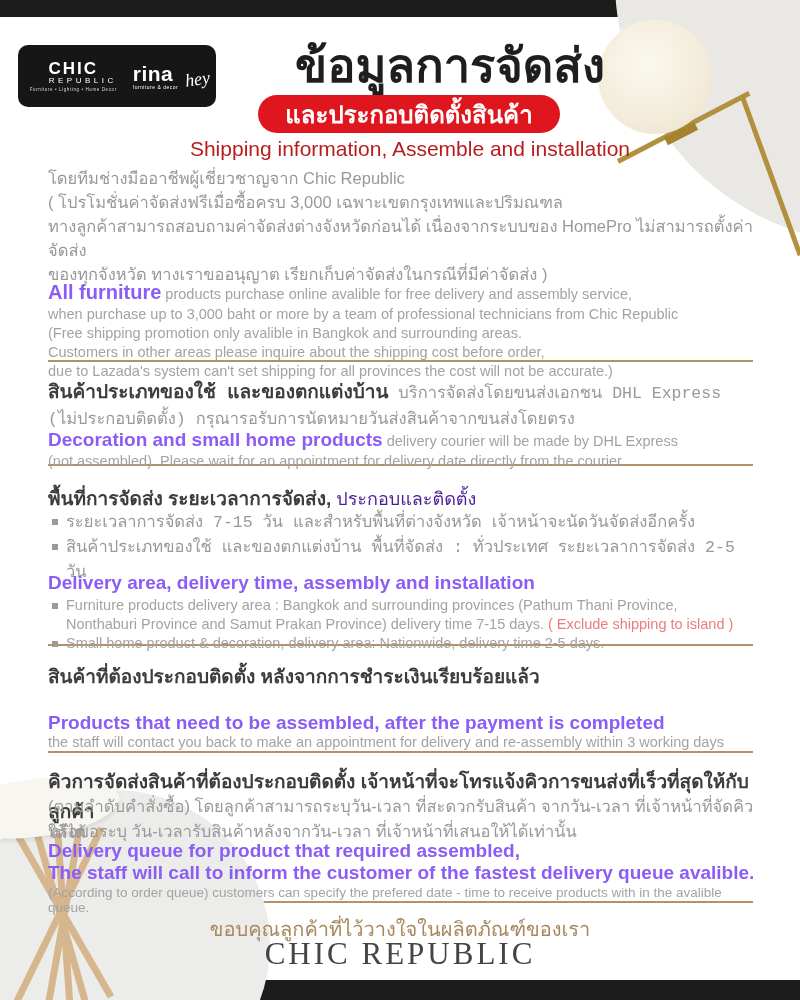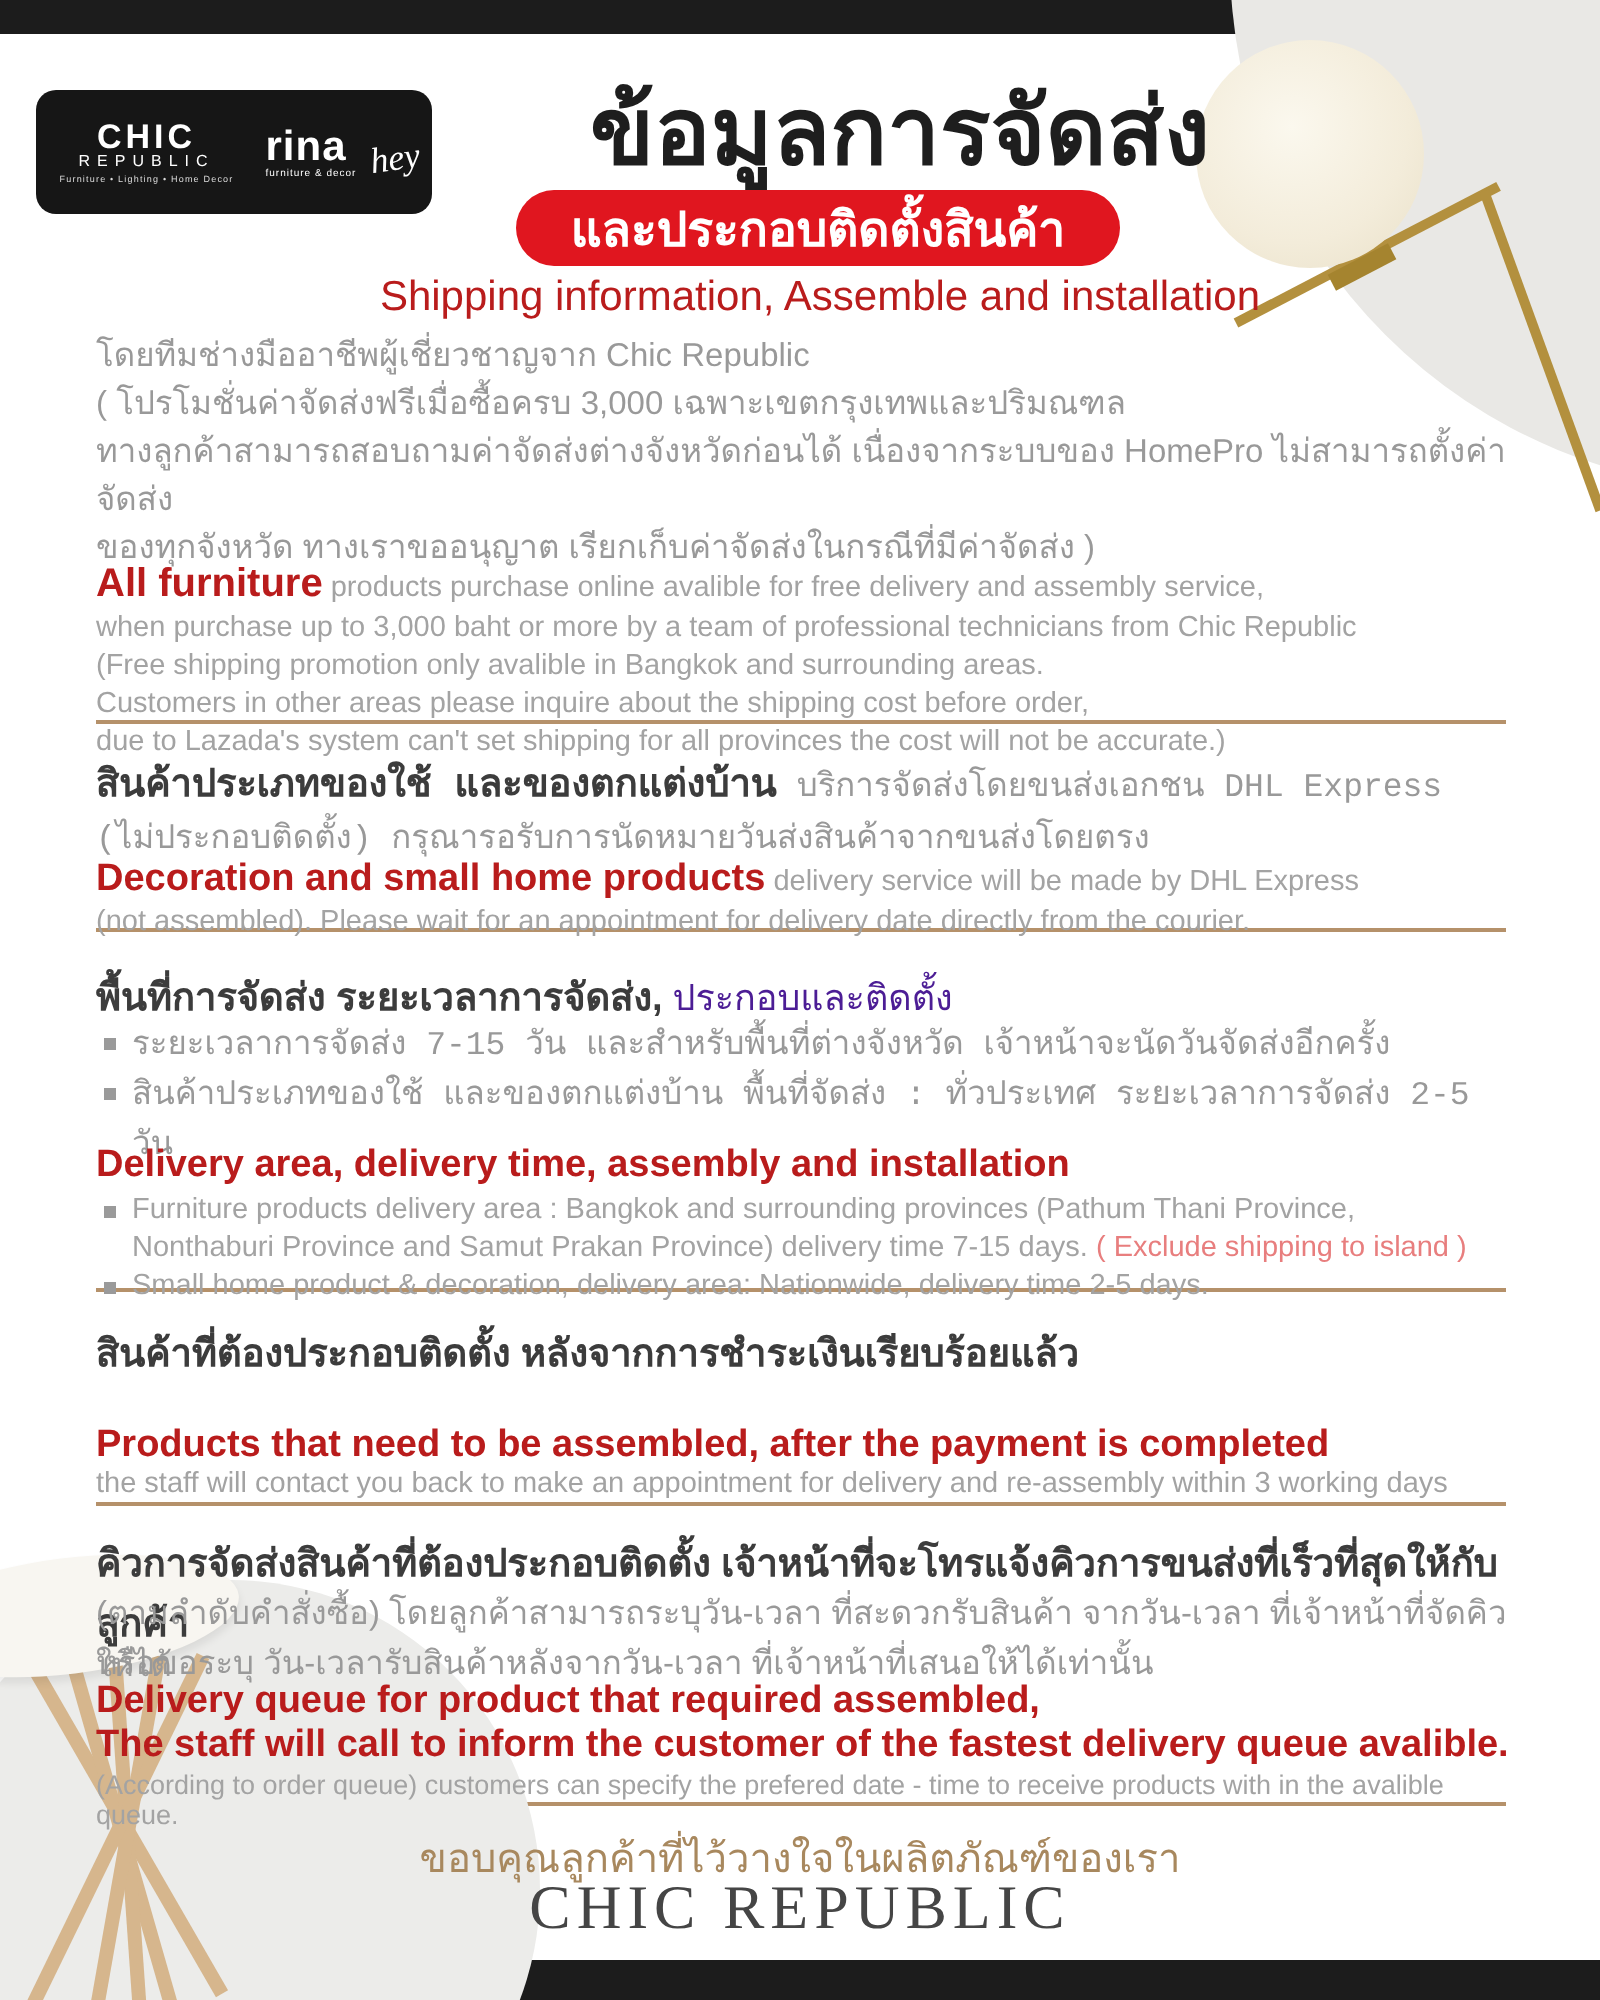--- a/index.html
+++ b/index.html
@@ -24,42 +24,42 @@
   .rod-b { left:742px; top:93px;  width:170px; transform:rotate(70deg); }
   .rod-joint { left:664px; top:129px; width:34px; height:9px; background:#a5842f;
                transform:rotate(-27.5deg); z-index:3; }
 
   
   .logo-box { left:18px; top:45px; width:198px; height:62px; background:#161616;
               border-radius:10px; z-index:5; display:flex; align-items:center;
               justify-content:center; gap:16px; color:#fff; }
   .chic-block { text-align:center; line-height:1.05; }
   .chic-name  { font-size:17px; font-weight:700; letter-spacing:2px; }
-  .chic-rep   { font-size:8px;  letter-spacing:3.5px; margin-top:0; }
+  .chic-rep   { font-size:8px;  letter-spacing:3.5px; margin-top:0;text-align:right; }
   .chic-tag   { font-size:4.5px; letter-spacing:0.6px; color:#dcdcdc; margin-top:2px; }
   .rina-block { position:relative; text-align:left; line-height:1; padding-right:26px; }
   .rina-name  { font-size:21px; font-weight:800; letter-spacing:0.5px; }
   .rina-sub   { font-size:5px; letter-spacing:0.5px; margin-top:1px; }
   .rina-hey   { position:absolute; right:-6px; top:7px; font-family:"Liberation Serif","DejaVu Serif",serif;
                 font-style:italic; font-size:18px; transform:rotate(-8deg); }
 
   
   .title    { left:235px; top:28px; width:430px; text-align:center; font-size:47px;
               font-weight:800; color:#1e1e1e; z-index:5; }
   .banner   { left:258px; top:95px; width:302px; height:38px; background:#e0161f;
               border-radius:19px; color:#fff; font-size:24px; font-weight:600;
               display:flex; align-items:center; justify-content:center; z-index:5; }
   .subtitle { left:120px; top:137px; width:580px; text-align:center; font-size:21px;
               color:#b91c1c; z-index:5; }
 
   
   .blk { left:48px; width:712px; z-index:6; }
   .th-lead { font-size:19px;   font-weight:700; color:#3c3c3c; }
   .th-body { font-size:16.5px; color:#999999; }
-  .en-lead { font-size:19px;   font-weight:700; color:#b91c1c; }
+  .en-lead { font-size:19px;   font-weight:700; color:#8b5cf6; }
   .en-body { font-size:14.5px; color:#a3a3a3; }
   .lh24 { line-height:24px; } .lh25 { line-height:25px;font-family:Liberation Mono, monospace; } .lh19 { line-height:19px; }
   .divider { left:48px; width:705px; height:2px; background:#b5916a; z-index:2; }
   .head-light { font-size:18px; font-weight:400; color:#4c1d95; }
   .bullet { display:flex; }
   .bdot { width:6px; height:6px; background:#9a9a9a; margin:9px 8px 0 4px; flex:none; }
   .red  { color:#e87e7e; }
 
   
   .footer-th    { left:0; top:913px; width:800px; text-align:center; font-size:20px;
@@ -128,21 +128,21 @@
     <div class="en-body">Customers in other areas please inquire about the shipping cost before order,</div>
     <div class="en-body">due to Lazada's system can't set shipping for all provinces the cost will not be accurate.)</div>
   </div>
   <div class="abs divider" style="top:360px"></div>
 
   <div class="abs blk lh25" style="top:381px">
     <div><span class="th-lead">สินค้าประเภทของใช้ และของตกแต่งบ้าน</span><span class="th-body"> บริการจัดส่งโดยขนส่งเอกชน DHL Express</span></div>
     <div class="th-body">(ไม่ประกอบติดตั้ง) กรุณารอรับการนัดหมายวันส่งสินค้าจากขนส่งโดยตรง</div>
   </div>
   <div class="abs blk" style="top:429px">
-    <div style="line-height:22px"><span class="en-lead">Decoration and small home products</span><span class="en-body"> delivery service will be made by DHL Express</span></div>
+    <div style="line-height:22px"><span class="en-lead">Decoration and small home products</span><span class="en-body"> delivery courier will be made by DHL Express</span></div>
     <div class="en-body lh19">(not assembled). Please wait for an appointment for delivery date directly from the courier.</div>
   </div>
   <div class="abs divider" style="top:464px"></div>
 
   <div class="abs blk" style="top:483px">
     <span class="th-lead">พื้นที่การจัดส่ง ระยะเวลาการจัดส่ง,</span><span class="head-light"> ประกอบและติดตั้ง</span>
   </div>
   <div class="abs blk lh25" style="top:510px">
     <div class="bullet">
       <span class="bdot"></span>

